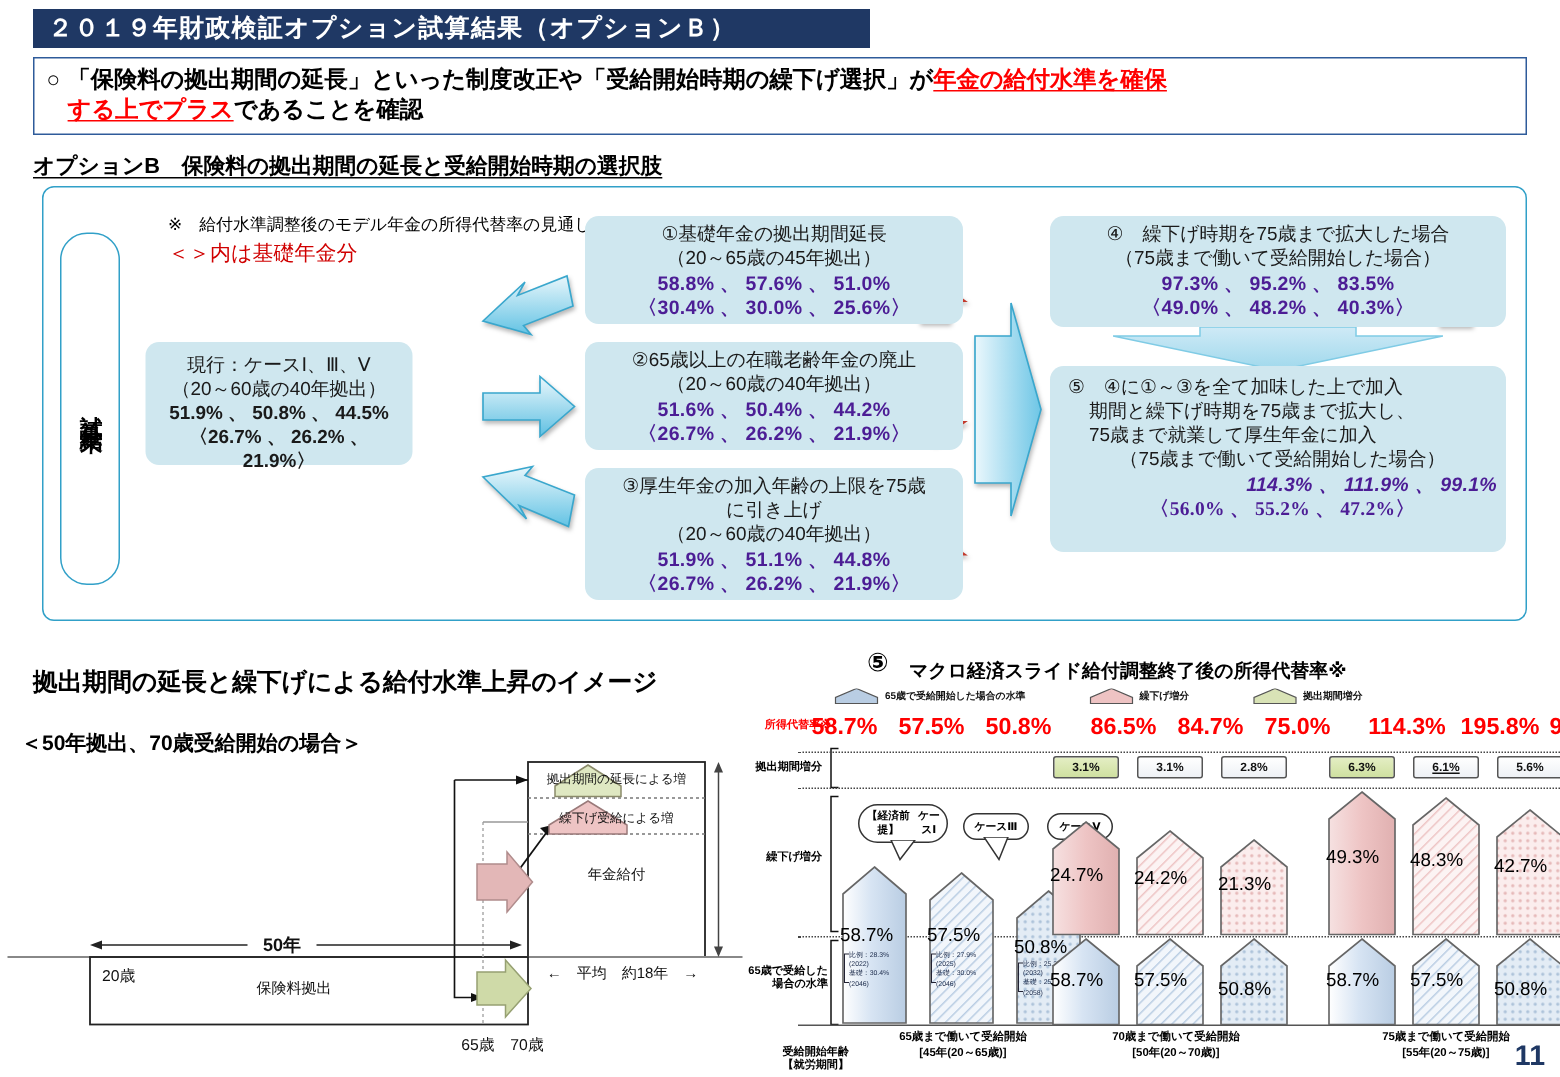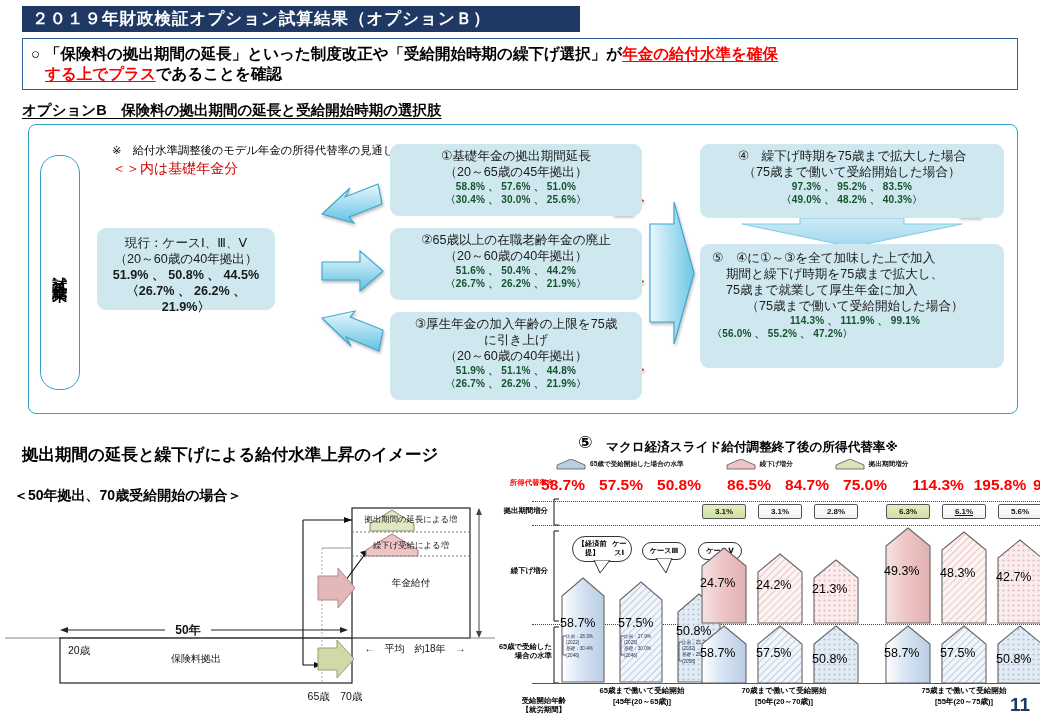--- a/index.html
+++ b/index.html
@@ -56,21 +56,21 @@
     position:absolute;left:112px;top:142px;font-size:11.3px;line-height:1.45;
   }
   .note .sub{color:#d00000;font-size:14px;}
 
   
   .bbox{
     position:absolute;background:#cfe7ef;border-radius:9px;box-sizing:border-box;
     text-align:center;font-size:12.6px;line-height:1.27;padding:4px 6px;
     color:#1a1a1a;
   }
-  .bbox .v{color:#14532d;font-weight:bold;font-size:10px;letter-spacing:.2px;}
+  .bbox .v{color:#4c1d95;font-weight:bold;font-size:13px;letter-spacing:.2px;}
 
   
   #box-current{left:97px;top:228px;width:178px;height:82px;padding-top:8px;}
   #box-1{left:390px;top:144px;width:252px;height:72px;padding-top:5px;}
   #box-2{left:390px;top:228px;width:252px;height:72px;padding-top:5px;}
   #box-3{left:390px;top:312px;width:252px;height:88px;padding-top:5px;}
   #box-4{left:700px;top:144px;width:304px;height:74px;padding-top:5px;}
   #box-5{left:700px;top:244px;width:304px;height:124px;padding-top:7px;}
 
   
@@ -275,22 +275,22 @@
     <div>（75歳まで働いて受給開始した場合）</div>
     <div class="v">97.3% 、 95.2% 、 83.5%</div>
     <div class="v">〈49.0% 、 48.2% 、 40.3%〉</div>
   </div>
 
   <div class="bbox" id="box-5" style="text-align:left;padding-left:12px;">
     <div>⑤　④に①～③を全て加味した上で加入</div>
     <div style="padding-left:14px;">期間と繰下げ時期を75歳まで拡大し、</div>
     <div style="padding-left:14px;">75歳まで就業して厚生年金に加入</div>
     <div style="text-align:center;">（75歳まで働いて受給開始した場合）</div>
-    <div class="v" style="text-align:center;">114.3% 、 111.9% 、 99.1%</div>
-    <div class="v" style="">〈56.0% 、 55.2% 、 47.2%〉</div>
+    <div class="v" style="text-align:right;font-style:italic;">114.3% 、 111.9% 、 99.1%</div>
+    <div class="v" style="text-align:center;font-family:Liberation Serif, serif;">〈56.0% 、 55.2% 、 47.2%〉</div>
   </div>
 
   <div class="ll-head">拠出期間の延長と繰下げによる給付水準上昇のイメージ</div>
   <div class="ll-sub">＜50年拠出、70歳受給開始の場合＞</div>
 
   <svg class="ll-diagram" viewBox="0 0 500 210">
 
     <rect x="352" y="8" width="118" height="130" fill="#ffffff" stroke="#222" stroke-width="1.2"></rect>
     <line x1="352" y1="32" x2="470" y2="32" stroke="#777" stroke-dasharray="2,2" stroke-width="1"></line>
     <line x1="352" y1="56" x2="470" y2="56" stroke="#777" stroke-dasharray="2,2" stroke-width="1"></line>

